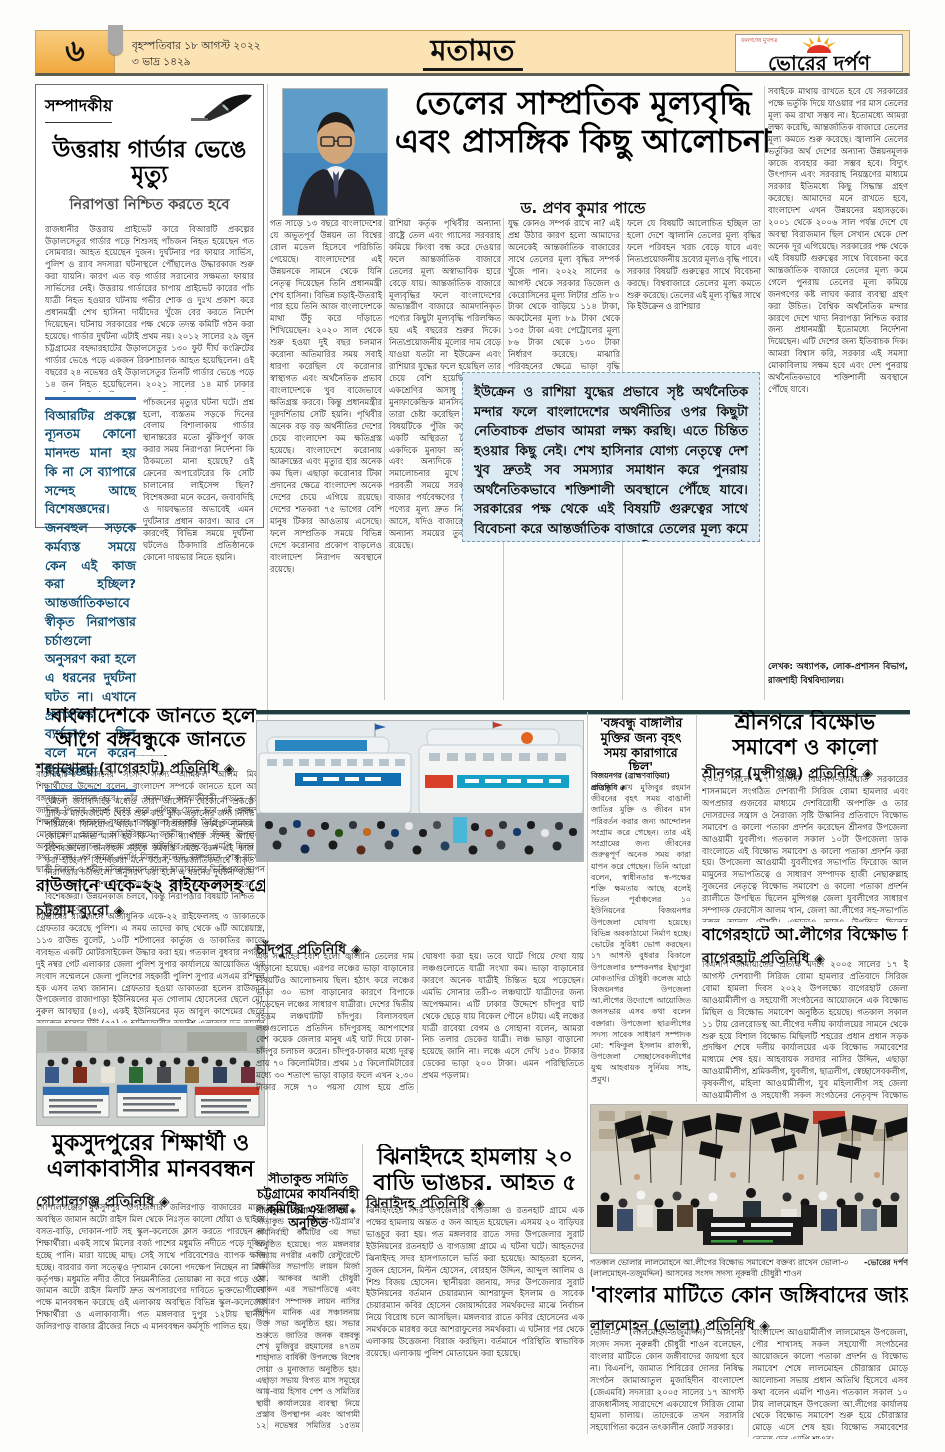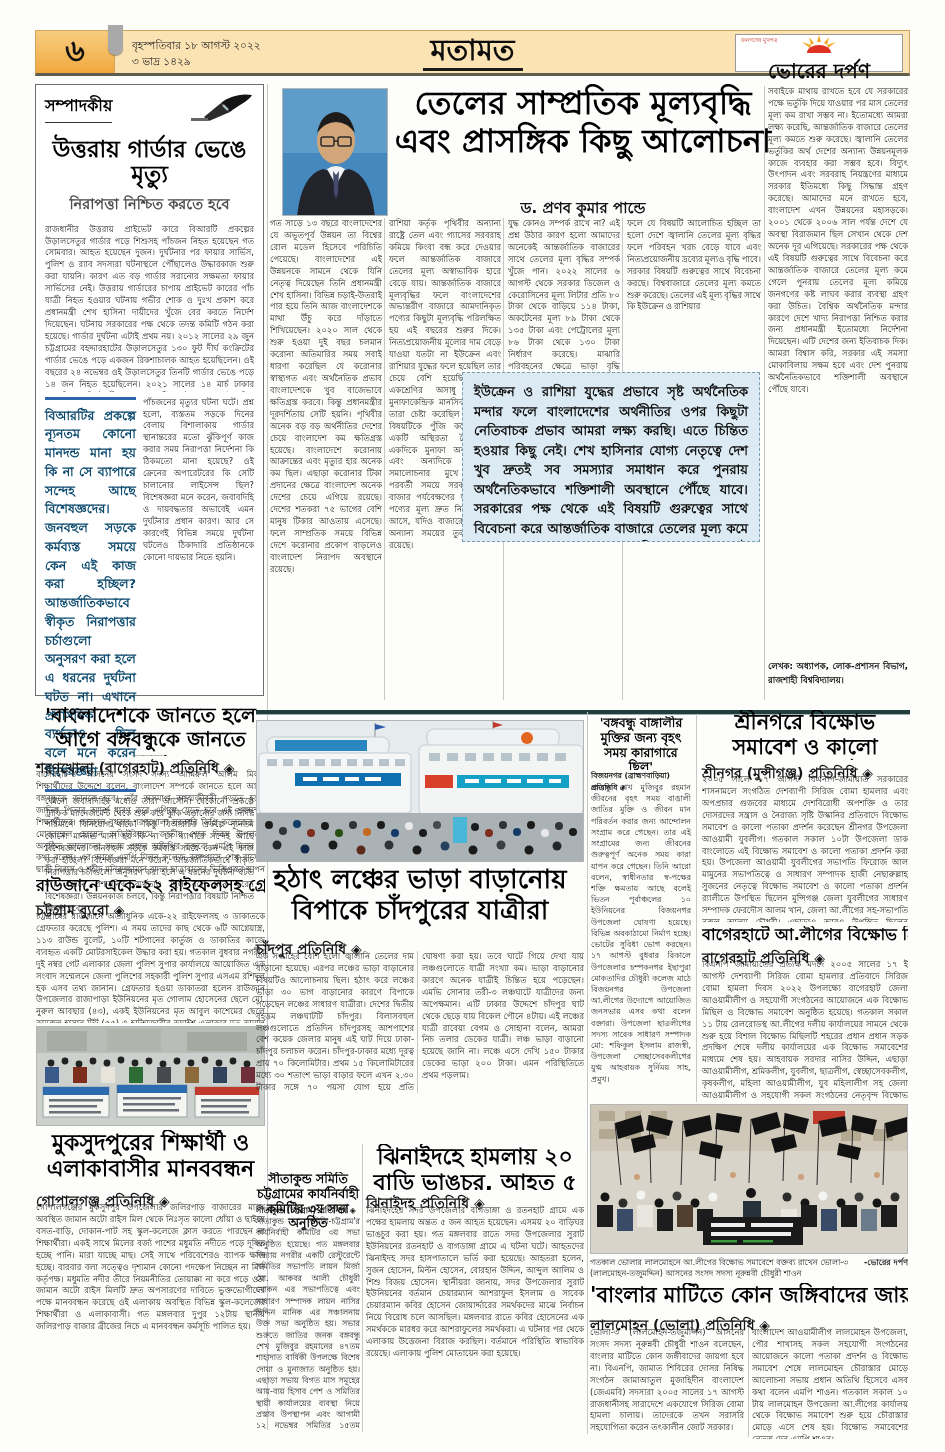--- a/index.html
+++ b/index.html
@@ -18,24 +18,24 @@
            background:linear-gradient(#f8cd80,#f1a83e);font-size:30px;font-weight:bold;color:#111;
            border-right:1px solid #cda55c;}
   #ribbon{position:absolute;left:72px;top:-6px;width:15px;height:30px;background:#a9a9a9;
           border-radius:0 0 7px 7px;box-shadow:0 1px 1px rgba(0,0,0,.3);}
   #dates{position:absolute;left:96px;top:7px;font-size:10.5px;line-height:1.5;color:#222;}
   #section-title{position:absolute;left:50%;top:4px;transform:translateX(-50%);font-size:29px;font-weight:bold;
                  color:#0d0d0d;border-bottom:3px solid #1a1a1a;padding:0 8px 1px;line-height:1.1;}
   #logo{position:absolute;right:6px;top:3px;width:168px;height:38px;background:#fff;border:1px solid #999;
         box-sizing:border-box;text-align:center;}
   #logo .sun{position:absolute;left:50%;top:0;transform:translateX(-50%);}
-  #logo .masthead{position:relative;z-index:2;font-size:20px;font-weight:bold;color:#090909;margin-top:26px;line-height:1;}
+  #logo .masthead{position:relative;z-index:2;font-size:20px;font-weight:bold;color:#090909;margin-top:18px;line-height:1;}
   #logo .tagline{position:absolute;left:5px;top:2px;font-size:5.5px;color:#c03020;z-index:3;}
   
-  #editorial{position:absolute;left:35px;top:84px;width:229px;height:612px;border:1.5px solid #6e6e6e;
+  #editorial{position:absolute;left:35px;top:84px;width:229px;height:444px;border:1.5px solid #6e6e6e;
              background:#fff;box-sizing:border-box;padding:8px 9px;}
   #editorial .label-row{display:flex;justify-content:space-between;align-items:flex-start;}
   #editorial .label{font-size:16px;font-weight:bold;border-bottom:1.5px solid #333;padding-bottom:2px;}
   #editorial .ed-head{font-size:23px;font-weight:bold;text-align:center;margin-top:10px;line-height:1.1;}
   #editorial .ed-sub{font-size:14.5px;font-weight:bold;text-align:center;color:#4c4c4c;margin:5px 0 7px;}
   #editorial .quote-row{display:flex;gap:7px;margin-top:5px;}
   #editorial .pullquote{width:45%;font-size:12.5px;font-weight:bold;line-height:1.5;text-align:justify;color:#0c4a6e;
              border-top:3px solid #2e66ad;border-bottom:3px solid #2e66ad;padding:7px 0;}
   
   .main-headline{font-size:32px;font-weight:bold;text-align:center;line-height:1.2;color:#000;}
@@ -286,21 +286,20 @@
           <circle cx="160" cy="129" r="4.5" fill="#1b1b1b"></circle>
         <circle cx="188" cy="125" r="4.5" fill="#26415e"></circle>
           <circle cx="216" cy="129" r="4.5" fill="#1b1b1b"></circle>
           <circle cx="244" cy="124" r="4.5" fill="#3a3f45"></circle>
         <circle cx="272" cy="129" r="4.5" fill="#1b1b1b"></circle>
           <circle cx="300" cy="125" r="4.5" fill="#23272c"></circle>
       </g>
     </svg>
   </div>
 
-  <div class="abs headline" style="left:256px;top:864px;width:328px;font-size:26px;height:72px;overflow:hidden;">হঠাৎ লঞ্চের ভাড়া বাড়ানোয় বিপাকে চাঁদপুরের যাত্রীরা</div>
   <div class="abs byline" style="left:256px;top:938px;width:328px;">চাঁদপুর প্রতিনিধি ◈</div>
   <div class="abs body-text" style="left:256px;top:951px;width:158px;height:142px;">এক সপ্তাহের বেশি হলো জ্বালানি তেলের দাম বাড়ানো হয়েছে। এরপর লঞ্চের ভাড়া বাড়ানোর বিষয়টিও আলোচনায় ছিল। হঠাৎ করে লঞ্চের ভাড়া ৩০ ভাগ বাড়ানোর কারণে বিপাকে পড়েছেন লঞ্চের সাধারণ যাত্রীরা। দেশের দ্বিতীয় বৃহত্তম লঞ্চঘাটটি চাঁদপুর। বিলাসবহুল লঞ্চগুলোতে প্রতিদিন চাঁদপুরসহ আশপাশের বেশ কয়েক জেলার মানুষ এই ঘাট দিয়ে ঢাকা-চাঁদপুর চলাচল করেন। চাঁদপুর-ঢাকার মধ্যে দূরত্ব প্রায় ৭০ কিলোমিটার। প্রথম ১৫ কিলোমিটারের মধ্যে ৩০ শতাংশ ভাড়া বাড়ার ফলে এখন ২.৩০ টাকার সঙ্গে ৭০ পয়সা যোগ হয়ে প্রতি কিলোমিটার ভাড়া দাঁড়িয়েছে ৩ টাকা।</div>
   <div class="abs body-text" style="left:422px;top:951px;width:162px;height:142px;">ঘোষণা করা হয়। তবে ঘাটে গিয়ে দেখা যায় লঞ্চগুলোতে যাত্রী সংখ্যা কম। ভাড়া বাড়ানোর কারণে অনেক যাত্রীই চিন্তিত হয়ে পড়েছেন। এমভি সোনার তরী-৩ লঞ্চঘাটে যাত্রীদের জন্য অপেক্ষমান। এটি ঢাকার উদ্দেশে চাঁদপুর ঘাট থেকে ছেড়ে যায় বিকেল পৌনে ৪টায়। এই লঞ্চের যাত্রী রাবেয়া বেগম ও সোহানা বলেন, আমরা নিচ তলার ডেকের যাত্রী। লঞ্চ ভাড়া বাড়ানো হয়েছে জানি না। লঞ্চে এসে দেখি ১৫০ টাকার ডেকের ভাড়া ২০০ টাকা। এমন পরিস্থিতিতে প্রথম পড়লাম।</div>
   <div class="vrule" style="left:417px;top:951px;height:142px;"></div>
 
   <div class="abs headline" style="left:256px;top:1172px;width:104px;font-size:12.5px;height:58px;overflow:hidden;">সীতাকুন্ড সমিতি চট্টগ্রামের কার্যনির্বাহী কমিটির ৩য় সভা অনুষ্ঠিত</div>
   <div class="abs byline" style="left:256px;top:1204px;width:104px;font-size:8px;">সীতাকুন্ড (চট্টগ্রাম) প্রতিনিধি ◈</div>
   <div class="abs body-text" style="left:256px;top:1216px;width:104px;height:216px;font-size:8px;">সীতাকুন্ড সমিতি-চট্টগ্রাম'র কার্যনির্বাহী কমিটির ৩য় সভা অনুষ্ঠিত হয়েছে। গত মঙ্গলবার সন্ধ্যায় নগরীর একটি রেস্টুরেন্টে সমিতির সভাপতি লায়ন মির্জা মো. আকবর আলী চৌধুরী খোকন এর সভাপতিত্বে এবং সাধারণ সম্পাদক লায়ন নাসির উদ্দিন মানিক এর সঞ্চালনায় উক্ত সভা অনুষ্ঠিত হয়। সভার শুরুতে জাতির জনক বঙ্গবন্ধু শেখ মুজিবুর রহমানের ৪৭তম শাহাদাত বার্ষিকী উপলক্ষে বিশেষ দোয়া ও মুনাজাত অনুষ্ঠিত হয়। এছাড়া সভায় বিগত মাস সমূহের আয়-ব্যয় হিসাব পেশ ও সমিতির স্থায়ী কার্যালয়ের ব্যবস্থা নিয়ে প্রস্তাব উপস্থাপন এবং আগামী ১২ নভেম্বর সমিতির ১৫তম প্রতিষ্ঠা বার্ষিকী উদযাপনের সিদ্ধান্ত গ্রহণ করা হয়। সভায় অন্যান্যের মধ্যে উপস্থিত ছিলেন সহ-সভাপতি হাজী ইউসুফ শাহ, লায়ন কাজী আলী আকবর জাসেদ, এস এম হোসফেল উদ্দিন, মো: মনোয়ারুল হক পিএফসি, যুগ্ম সাধারণ সম্পাদক মোহাম্মদ আলীম উল্লাহ মুরাদ প্রমুখ।</div>
   <div class="vrule" style="left:362px;top:1144px;height:288px;"></div>
 

